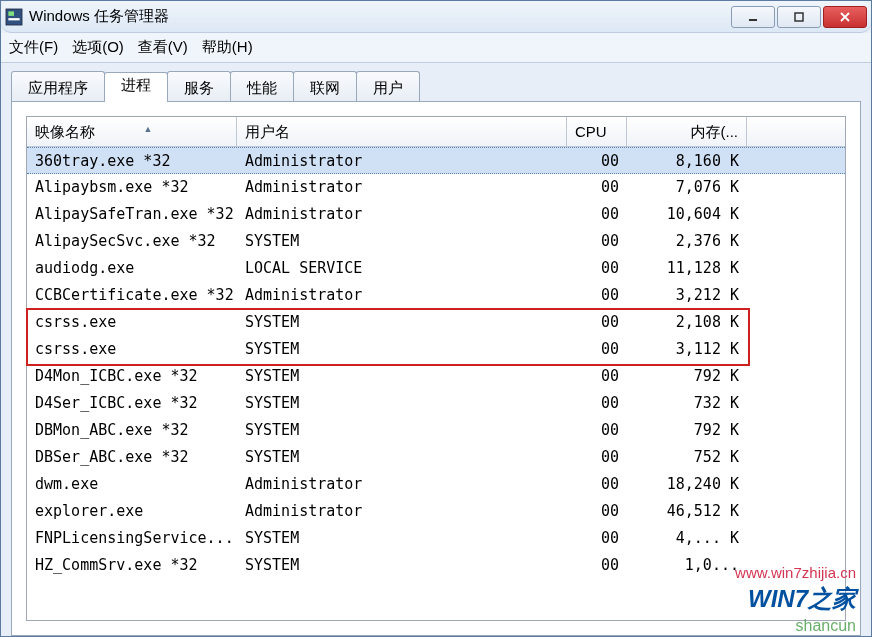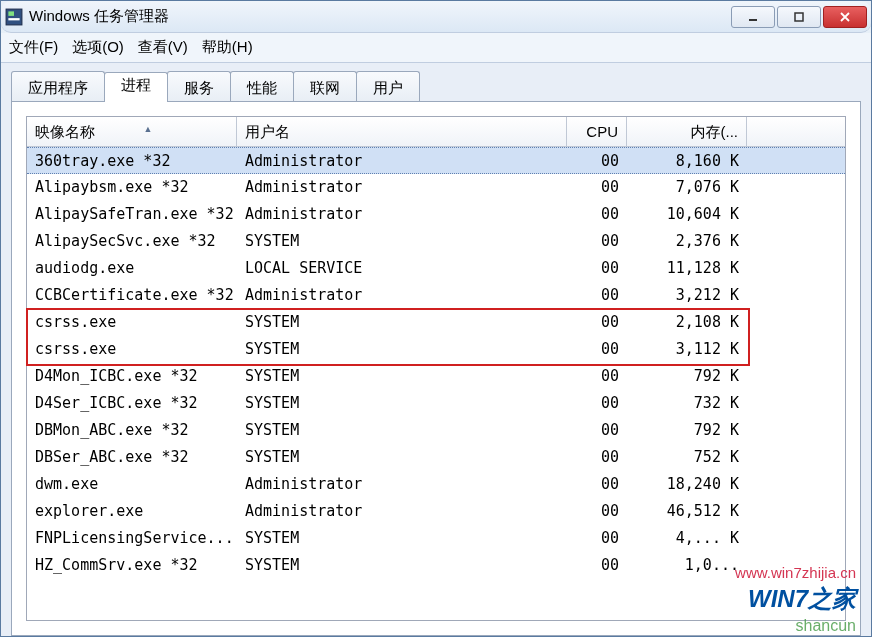--- a/index.html
+++ b/index.html
@@ -141,21 +141,21 @@
     .th.sort-asc::after {
       content: "▲";
       font-size: 9px;
       position: absolute;
       right: 40%;
       top: -3px;
       color: #5a7090;
     }
     .col-name { width: 210px; }
     .col-user { width: 330px; }
-    .col-cpu { width: 60px; text-align: right; }
+    .col-cpu { width: 60px; text-align: left; }
     .col-mem { width: 120px; text-align: right; }
     .table-body {
       flex: 1;
       overflow-y: scroll;
       overflow-x: hidden;
       font-family: "SimSun", "Consolas", monospace;
     }
     .table-body::-webkit-scrollbar { width: 18px; }
     .table-body::-webkit-scrollbar-track { background: #f0f0f0; border-left: 1px solid #d0d0d0; }
     .table-body::-webkit-scrollbar-thumb { background: linear-gradient(to right, #e0e8f5, #c0cde5); border: 1px solid #a0b0ca; border-radius: 2px; }

